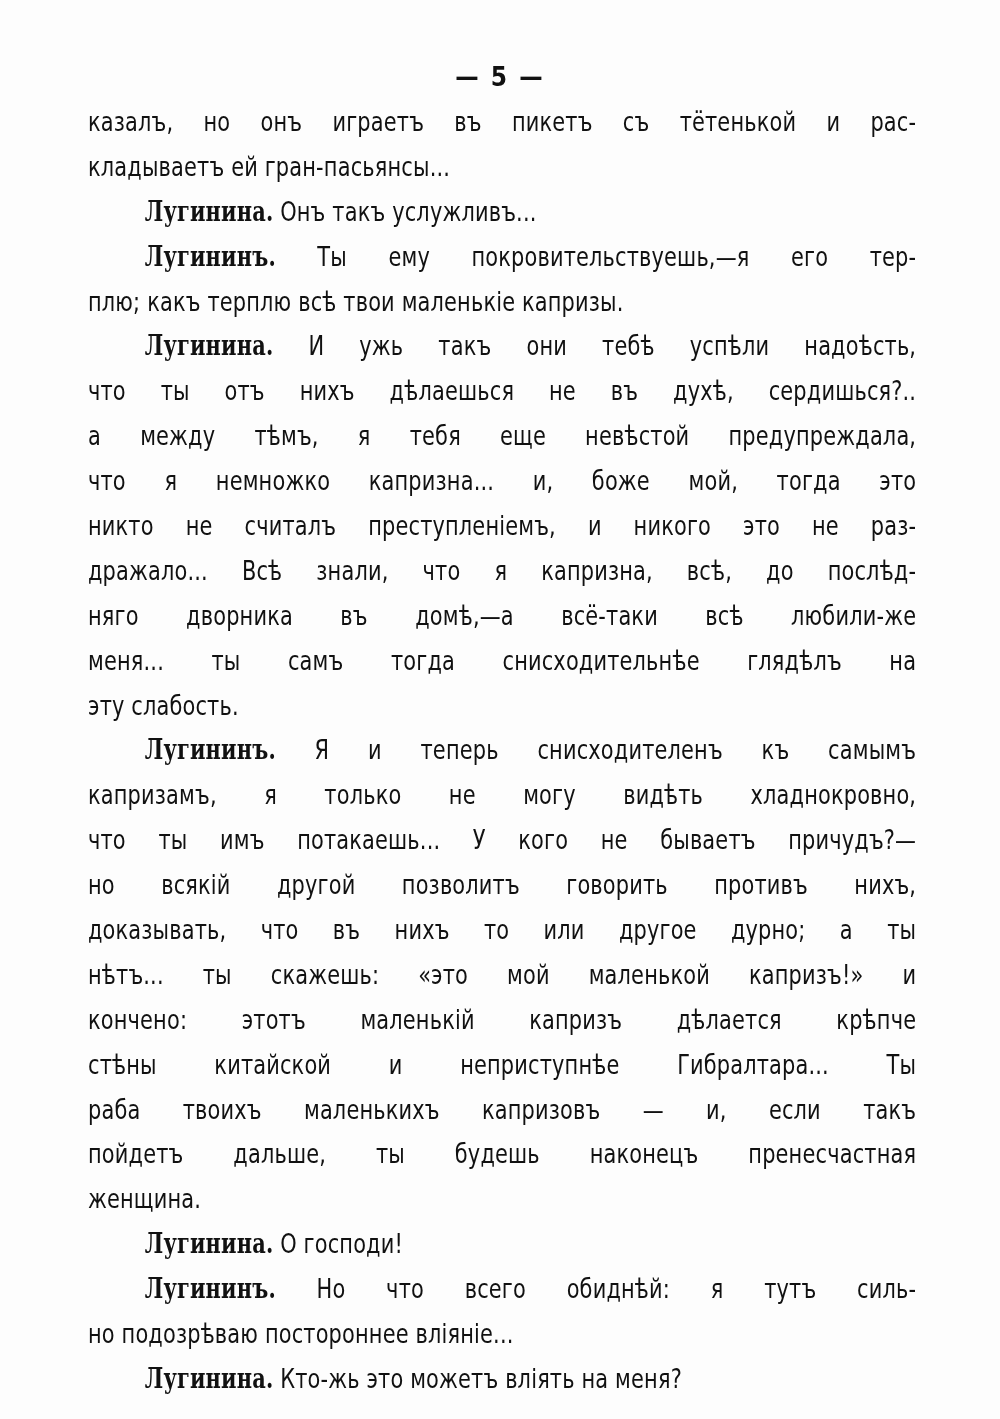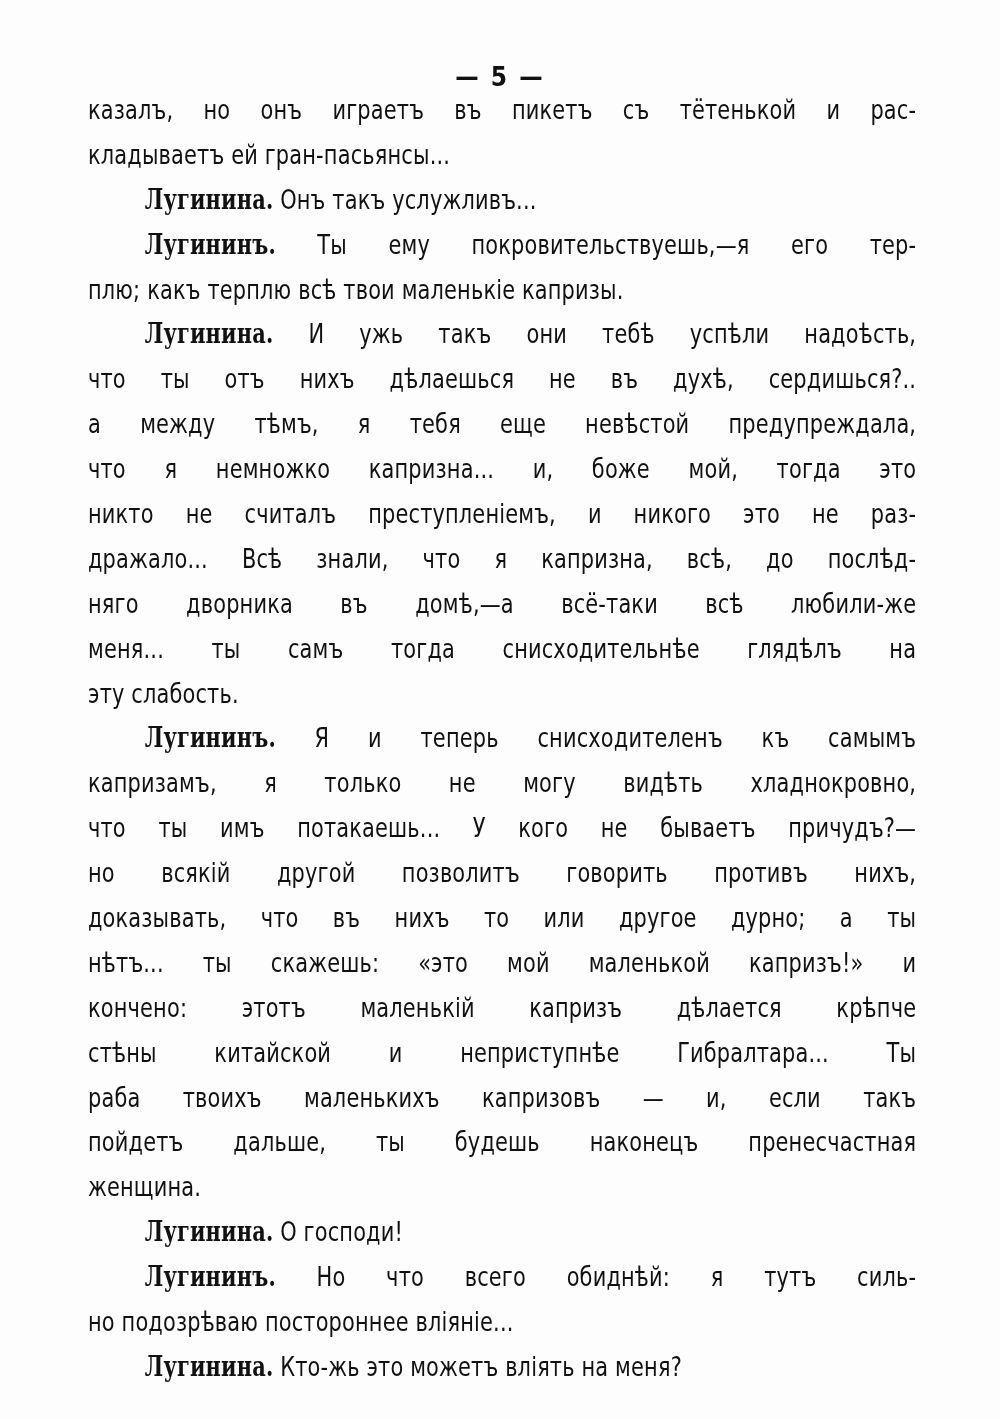--- a/index.html
+++ b/index.html
@@ -28,21 +28,21 @@
       width: 1000px;
       text-align: center;
       font-family: "DejaVu Sans Condensed", "DejaVu Sans", sans-serif;
       font-weight: bold;
       font-size: 26px;
       letter-spacing: 2px;
     }
     .text-block {
       position: absolute;
       left: 88px;
-      top: 88px;
+      top: 100px;
       width: 828px;
     }
     .line {
       height: 44.9px;
       line-height: 44.9px;
       font-family: "DejaVu Sans", sans-serif;
       font-stretch: condensed;
       font-size: 27px;
       white-space: nowrap;
       text-align: justify;

